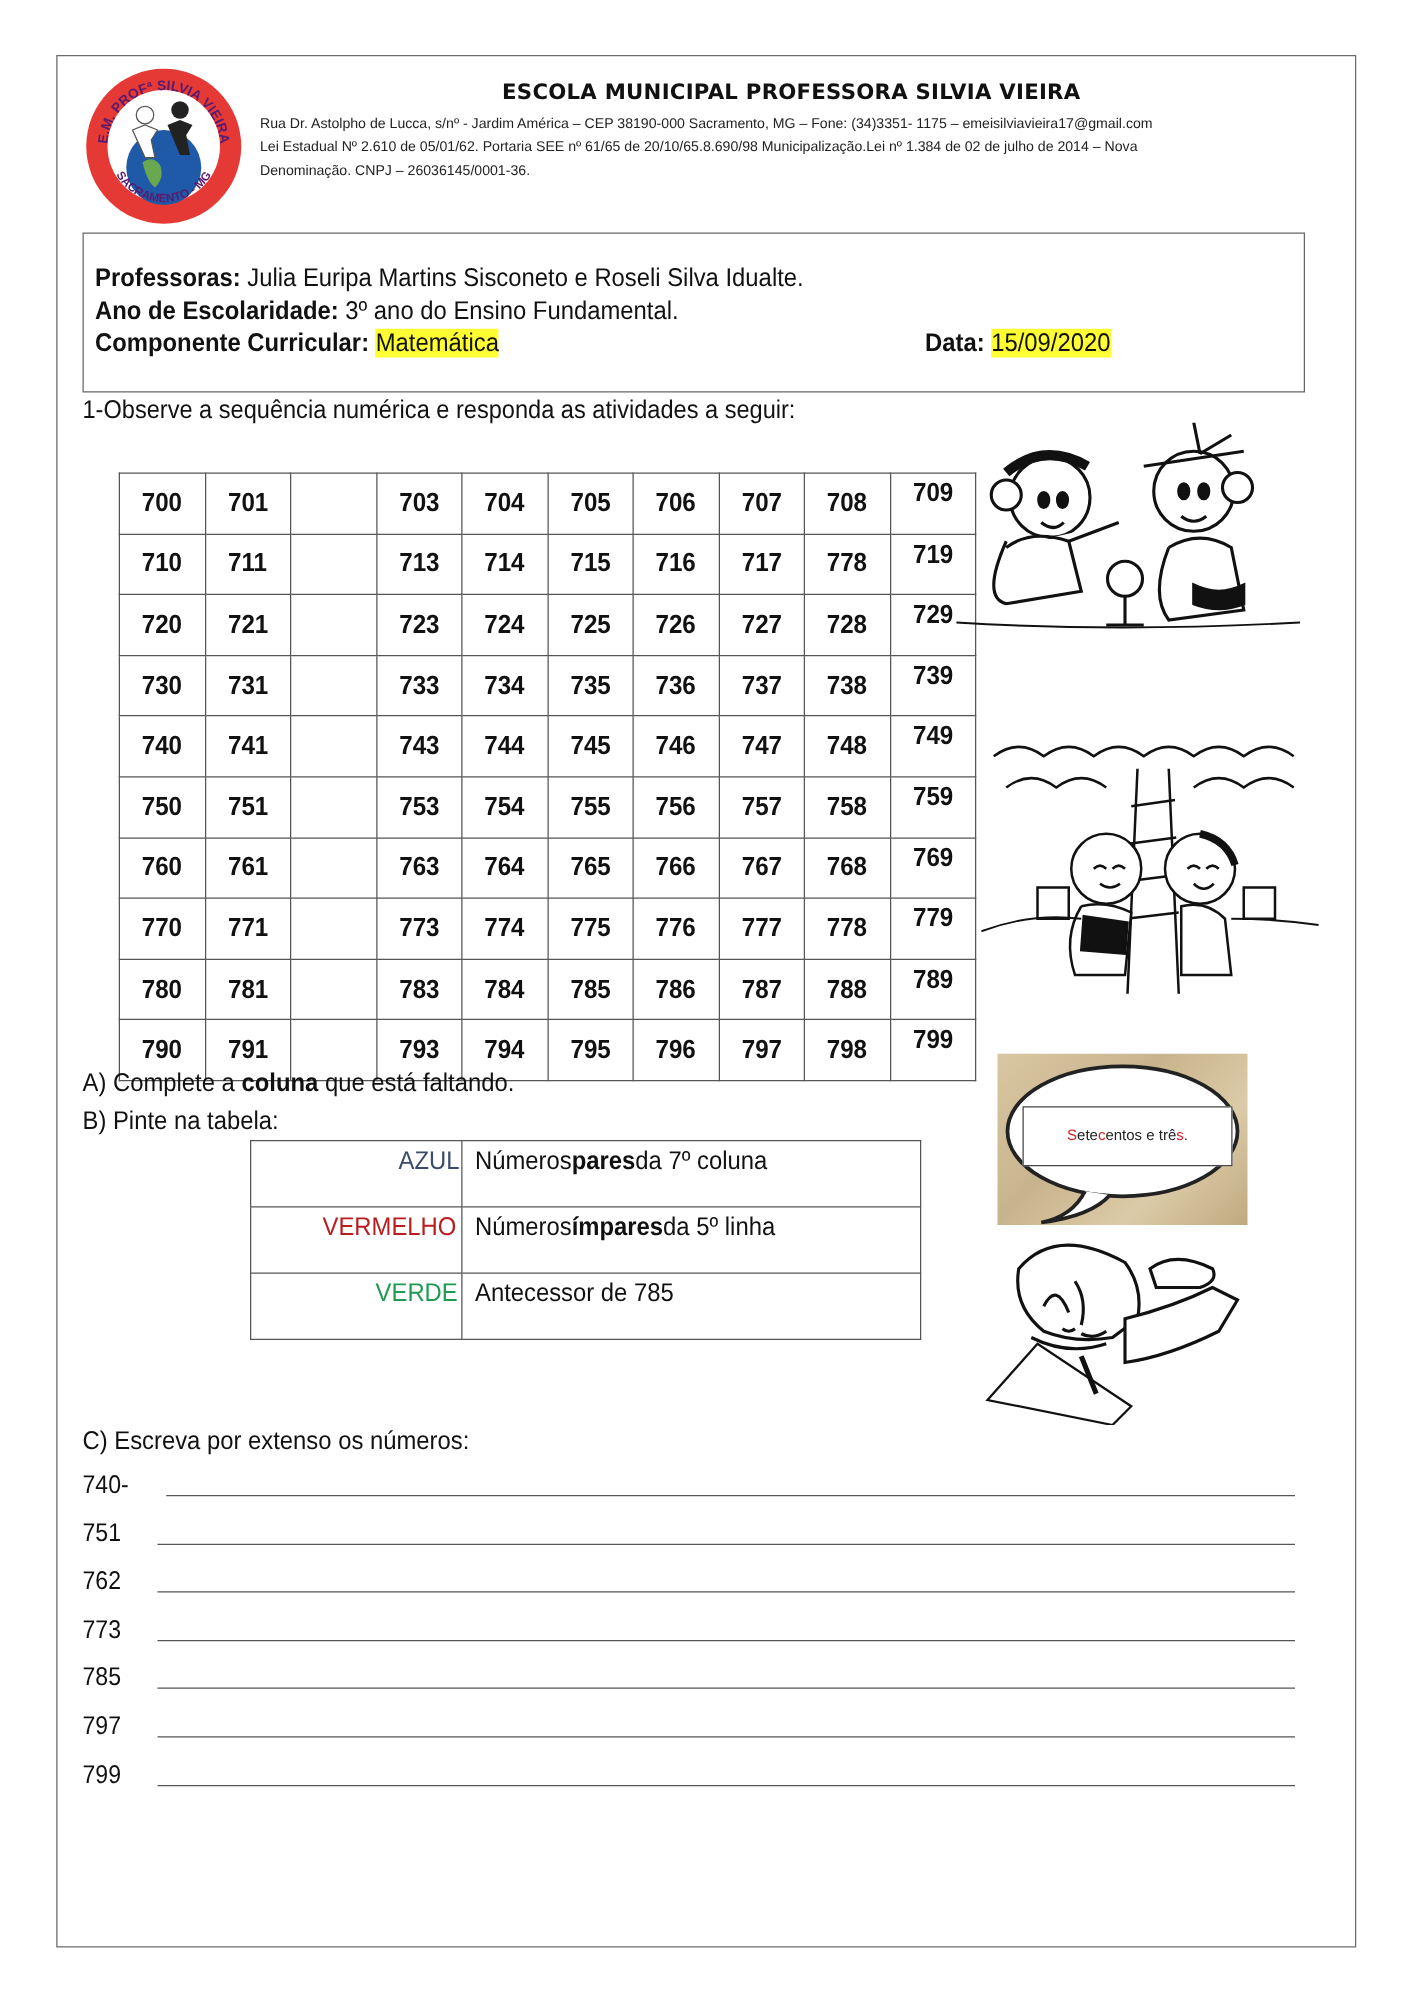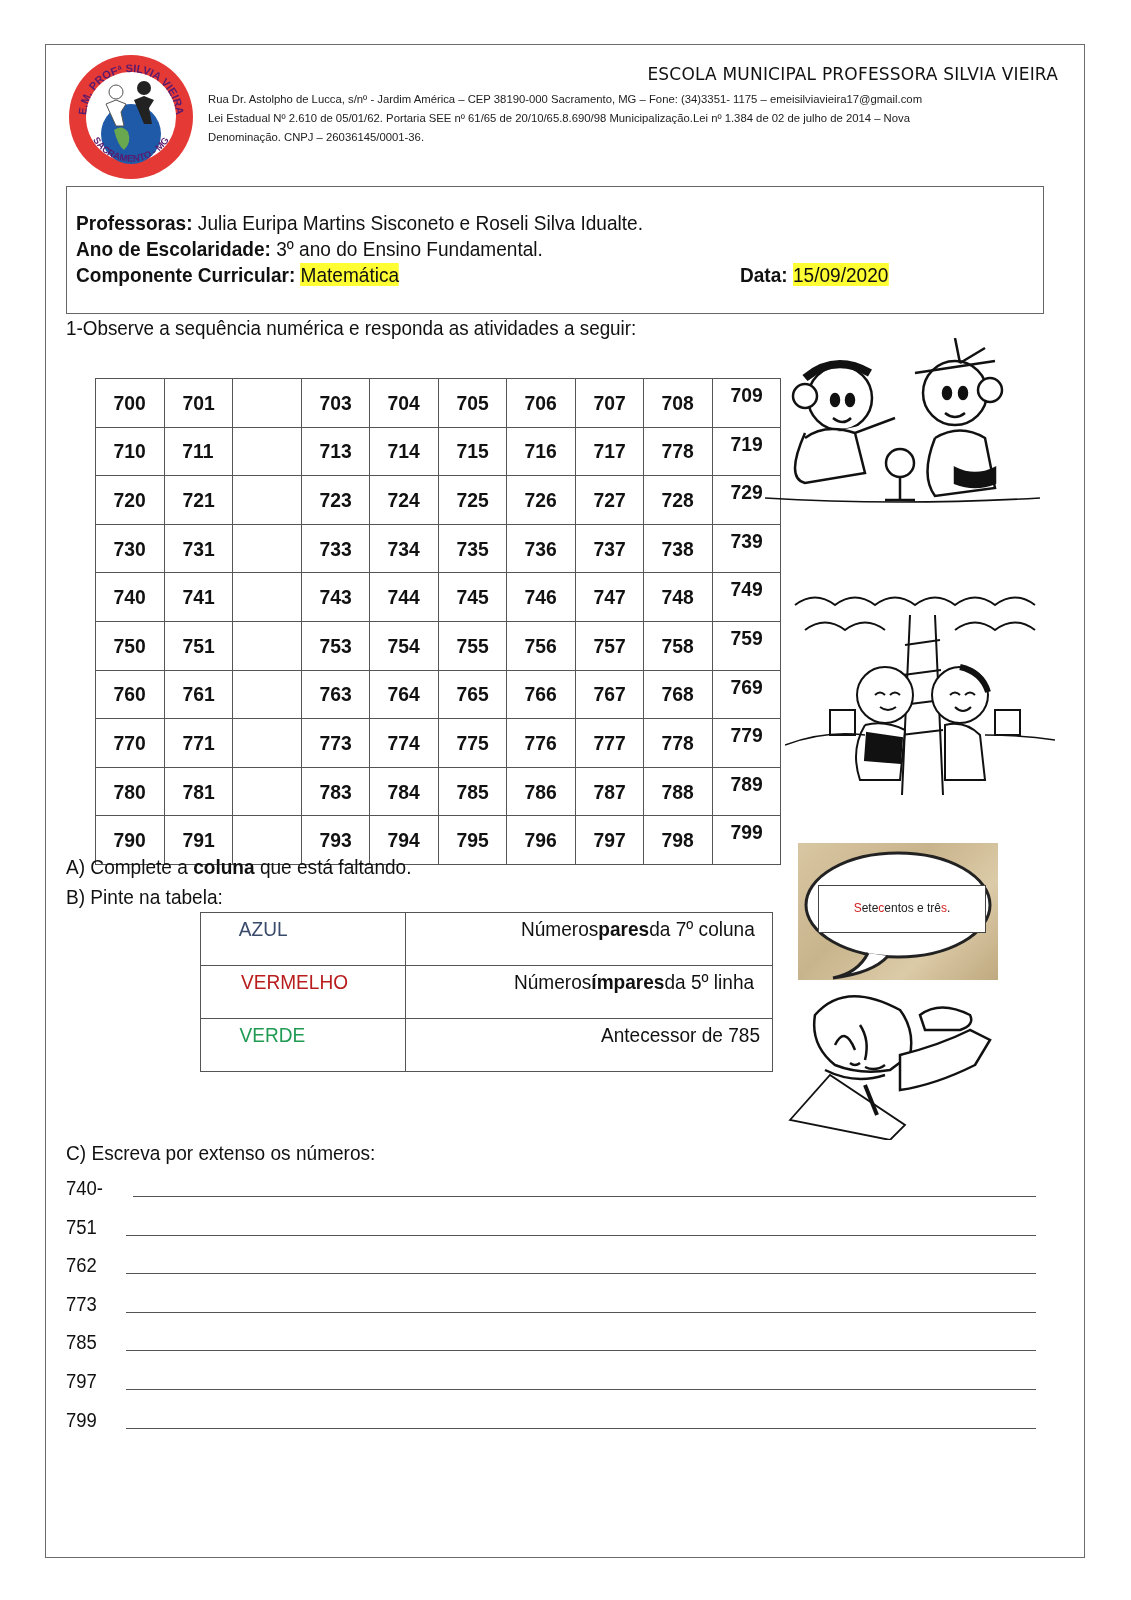--- a/index.html
+++ b/index.html
@@ -1,40 +1,40 @@
 <!DOCTYPE html>
 <html><head>
 <meta charset="utf-8">
 <style>
   html, body { margin: 0; padding: 0; background: #ffffff; }
   body { width: 1131px; height: 1600px; position: relative; overflow: hidden;
          font-family: "Liberation Sans", sans-serif; color: #111; }
   .frame { position: absolute; left: 45px; top: 44px; width: 1040px; height: 1514px;
            border: 1.5px solid #6b6b6b; box-sizing: border-box; }
   .logo { position: absolute; left: 66px; top: 52px; width: 130px; height: 130px; }
-  .school-title { position: absolute; left: 208px; top: 64px; width: 850px; text-align: right;
-                  font-family: "DejaVu Sans", sans-serif; font-weight: normal; font-size: 17px; letter-spacing: 0.2px; }
+  .school-title { position: absolute; left: 208px; top: 64px; width: 850px; text-align: center;
+                  font-family: "DejaVu Sans", sans-serif; font-weight: bold; font-size: 17px; letter-spacing: 0.2px; }
   .school-info { position: absolute; left: 208px; top: 90px; width: 860px;
                  font-family: Liberation Sans, sans-serif; font-size: 11.3px; line-height: 19px; color: #222; }
   .infobox { position: absolute; left: 66px; top: 186px; width: 978px; height: 128px;
              border: 1.5px solid #666; box-sizing: border-box; }
   .info-line { position: absolute; left: 76px; font-size: 20.5px; white-space: nowrap; transform: scaleX(0.93); transform-origin: left; }
   .info-line b { font-weight: bold; }
   .hl { background: #ffff33; }
   .q1 { position: absolute; left: 66px; top: 316px; font-size: 20.5px; white-space: nowrap; transform: scaleX(0.92); transform-origin: left; }
   table.grid { position: absolute; left: 66px; top: 378px; border-collapse: collapse; margin-left: 29px; }
   table.grid td { border: 1.3px solid #555; width: 67.5px; height: 47.6px; padding: 0;
                   font-weight: bold; font-size: 21px; text-align: center; vertical-align: middle; }
   table.grid td.last { vertical-align: top; padding-top: 4px; height: 43.6px; }
   table.grid td span { display: inline-block; transform: scaleX(0.92); }
   .sub { position: absolute; left: 66px; font-size: 20.5px; white-space: nowrap; transform: scaleX(0.93); transform-origin: left; }
   table.legend { position: absolute; left: 200px; top: 912px; border-collapse: collapse; }
   table.legend td { border: 1.3px solid #555; height: 48px; padding: 0; font-size: 20.5px; vertical-align: top; }
-  table.legend td.c1 { width: 168px; text-align: left; padding-top: 4px; padding-left: 36px; }
-  table.legend td.c2 { width: 356px; padding-left: 10px; padding-top: 4px; text-align: right; }
+  table.legend td.c1 { width: 168px; text-align: right; padding-top: 4px; }
+  table.legend td.c2 { width: 356px; padding-left: 10px; padding-top: 4px; }
   table.legend td span { display: inline-block; transform: scaleX(0.93); transform-origin: left; }
   table.legend td.c1 span { transform-origin: center; }
   .ill { position: absolute; }
   .bubble-bg { position: absolute; left: 798px; top: 843px; width: 200px; height: 137px;
                background: linear-gradient(135deg, #d9c7a3, #c8b48c 40%, #dccba8 70%, #bfa97f); }
   .bubble-text { position: absolute; left: 818px; top: 885px; width: 168px; height: 48px; background: #fff;
                  border: 1px solid #444; box-sizing: border-box; font-size: 12px; text-align: center; line-height: 44px; color: #222; }
   .red { color: #d42020; }
   .write-title { position: absolute; left: 66px; top: 1141px; font-size: 20.5px; white-space: nowrap; transform: scaleX(0.93); transform-origin: left; }
   .wline { position: absolute; left: 66px; width: 970px; height: 30px; display: flex; align-items: flex-end; gap: 28px; }

